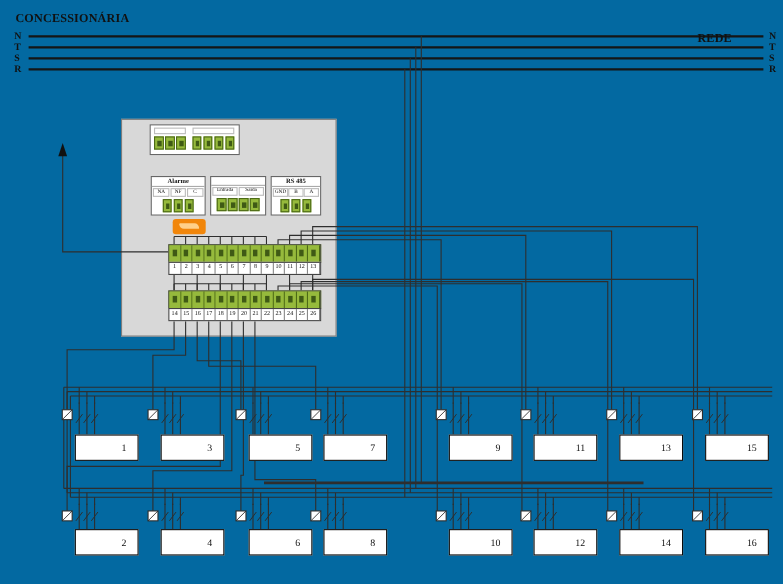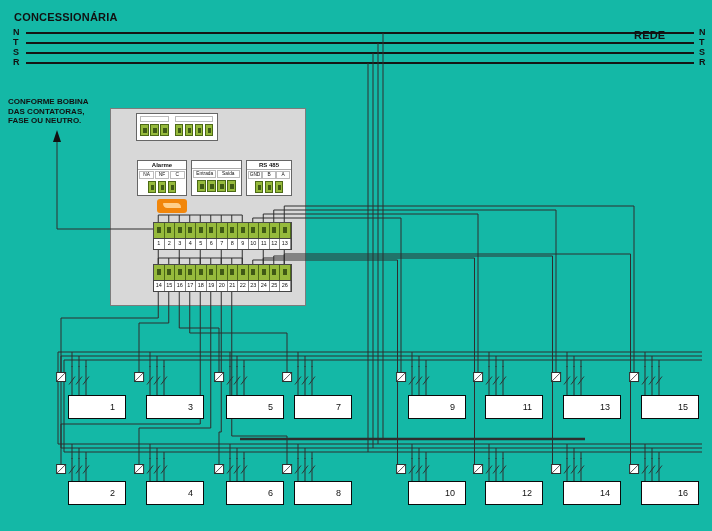--- a/index.html
+++ b/index.html
@@ -1,17 +1,17 @@
 <!DOCTYPE html>
 <html><head>
 <meta charset="utf-8">
 <style>
 *{margin:0;padding:0;box-sizing:border-box}
 body{background:#fff}
-#stage{position:relative;width:712px;height:531px;background:#14b8a6;font-family:Liberation Sans, sans-serif;color:#111;overflow:hidden}
+#stage{position:relative;width:712px;height:531px;background:#0369a1;font-family:Liberation Serif, serif;color:#111;overflow:hidden}
 .abs{position:absolute}
 .title{font-size:11px;font-weight:bold;letter-spacing:.2px}
 .busletter{font-size:9px;font-weight:bold;line-height:9px}
 .note{font-size:8px;font-weight:bold;line-height:9.5px}
 #controller-bg{left:110px;top:108px;width:196px;height:198px;background:#d8d8d8;border:1.3px solid #7c7c7c}
 #wires{position:absolute;left:0;top:0}
 .panel{position:absolute;background:#fff;border:1px solid #666}
 .ptitle{font-size:6px;line-height:8px;text-align:center;border-bottom:.6px solid #aaa;min-height:8px;font-weight:bold}
 .lblrow{display:flex;font-size:4.8px;line-height:6.5px;padding:.5px 1px 0}
 .lblrow span{flex:1;text-align:center;border:.5px solid #bbb;margin:0 .4px;background:#fff;overflow:hidden}
@@ -144,25 +144,20 @@
       <polyline points="231.75,292 231.75,436 287,436 287,464.5" fill="none" stroke="#2e2e2e" stroke-width="1"></polyline>
       <polyline points="284.25,264 284.25,254 630.5,254 630.5,464.5" fill="none" stroke="#2e2e2e" stroke-width="1"></polyline>
       <line x1="240" y1="439" x2="585" y2="439" stroke="#2e2e2e" stroke-width="2.4"></line>
       <polyline points="153,229 57,229 57,134" fill="none" stroke="#2e2e2e" stroke-width="1"></polyline>
       <polygon points="53,142 61,142 57,130" fill="#111"></polygon>
     </svg>
 
   <div class="abs title" style="left:14px;top:11px">CONCESSIONÁRIA</div>
   <div class="abs title" style="left:634px;top:29px">REDE</div>
 
-  <div class="abs note" style="left:8px;top:97px">
-    <div>CONFORME BOBINA</div>
-    <div>DAS CONTATORAS,</div>
-    <div>FASE OU NEUTRO.</div>
-  </div>
 
   <div class="abs" id="face" style="left:110px;top:108px;width:196px;height:198px">
     <div class="panel" style="left:26px;top:5px;width:82px;height:28px;display:flex">
       <div class="tpgrp">
         <div class="tplabel"></div>
         <div class="termrow">
             <div class="term"></div>
             <div class="term"></div>
             <div class="term"></div>
           </div>

